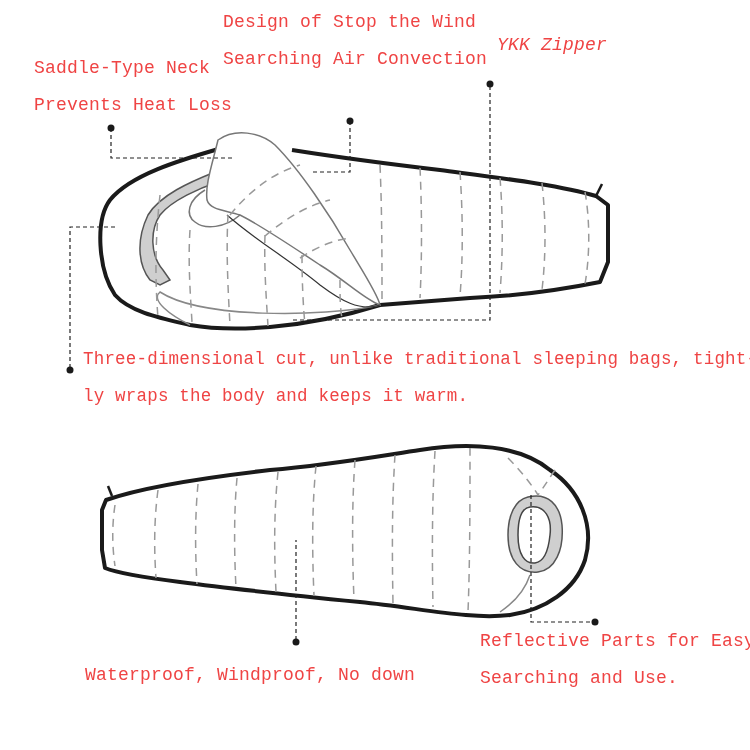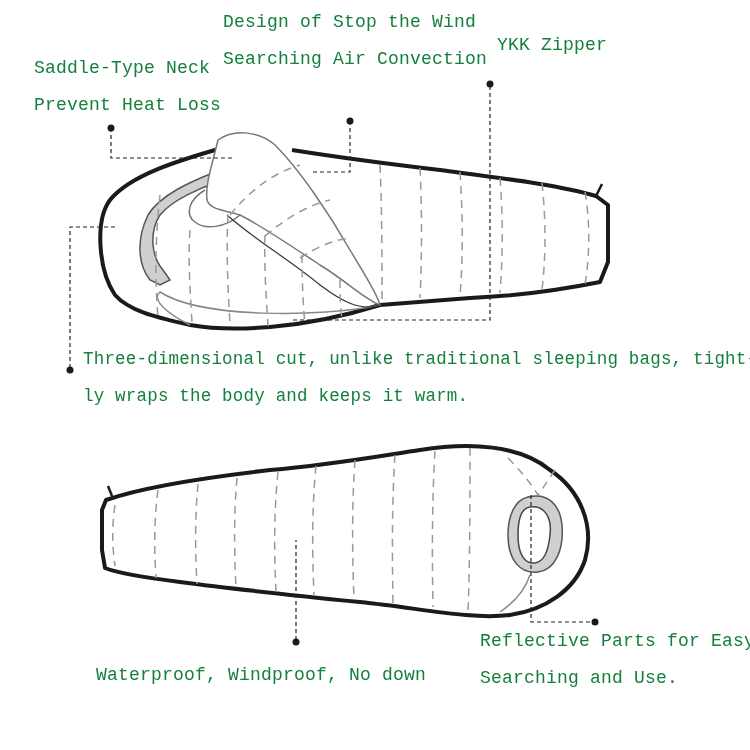--- a/index.html
+++ b/index.html
@@ -1,19 +1,19 @@
 <!DOCTYPE html>
 <html><head>
 <meta charset="utf-8">
 <style>
   html, body { margin: 0; padding: 0; background: #ffffff; }
   body { width: 750px; height: 750px; position: relative; overflow: hidden;
          font-family: "Liberation Mono", "DejaVu Sans Mono", monospace; color: #222; }
   .label { position: absolute; font-size: 18px; line-height: 37px; white-space: nowrap;
-           font-family: "Liberation Mono", "DejaVu Sans Mono", monospace; color: #15803d; letter-spacing: 0.2px; }
+           font-family: "Liberation Mono", "DejaVu Sans Mono", monospace; color: #ef4444; letter-spacing: 0.2px; }
   .label span { display: block; }
   svg.diagram { position: absolute; left: 0; top: 0; }
 </style>
 </head>
 <body>
 
 <svg class="diagram" width="750" height="750" viewBox="0 0 750 750">
 
   <g>
 
@@ -93,37 +93,37 @@
     <circle cx="350" cy="121" r="3.5"></circle>
     <circle cx="490" cy="84" r="3.5"></circle>
     <circle cx="70" cy="370" r="3.5"></circle>
     <circle cx="296" cy="642" r="3.5"></circle>
     <circle cx="595" cy="622" r="3.5"></circle>
   </g>
 </svg>
 
 <div class="label" style="left:34px; top:50px;">
   <span>Saddle-Type Neck</span>
-  <span>Prevent Heat Loss</span>
+  <span>Prevents Heat Loss</span>
 </div>
 
 <div class="label" style="left:223px; top:4px;">
   <span>Design of Stop the Wind</span>
   <span>Searching Air Convection</span>
 </div>
 
-<div class="label" style="left:497px; top:27px;">
+<div class="label" style="left:497px; top:27px;font-style:italic;">
   <span>YKK Zipper</span>
 </div>
 
 <div class="label" style="left:83px; top:341px; font-size:17.5px;">
   <span>Three-dimensional cut, unlike traditional sleeping bags, tight-</span>
   <span>ly wraps the body and keeps it warm.</span>
 </div>
 
-<div class="label" style="left:96px; top:657px;">
+<div class="label" style="left:85px; top:657px;">
   <span>Waterproof, Windproof, No down</span>
 </div>
 
 <div class="label" style="left:480px; top:623px;">
   <span>Reflective Parts for Easy</span>
   <span>Searching and Use.</span>
 </div>
 
 </body></html>

